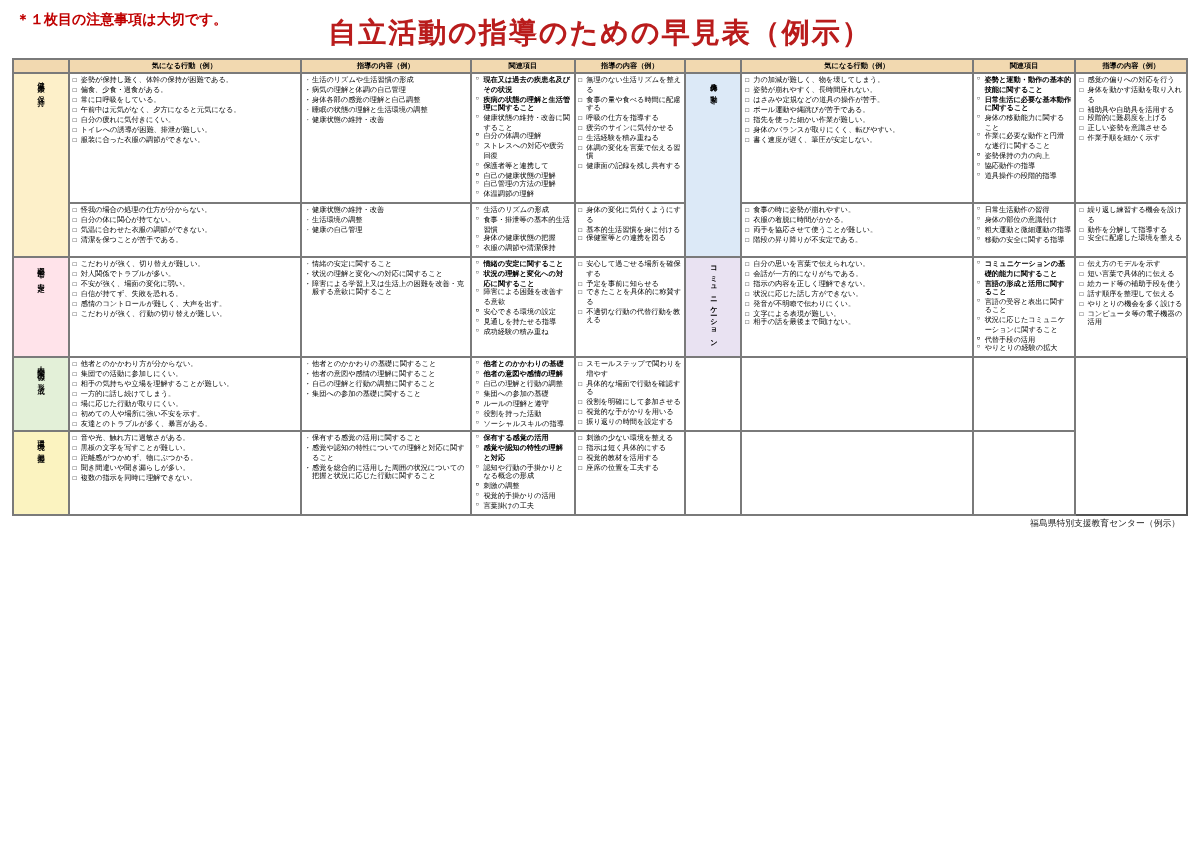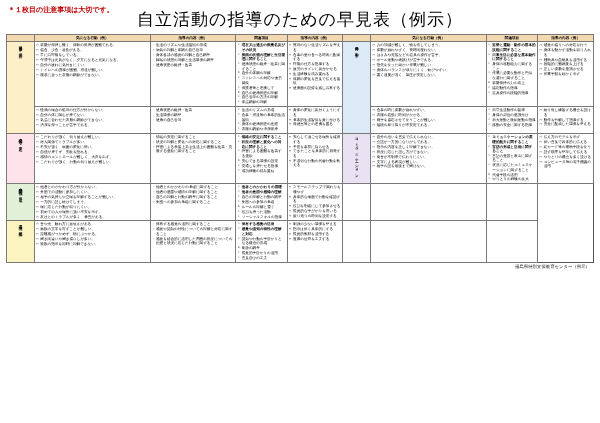--- a/index.html
+++ b/index.html
@@ -6,21 +6,21 @@
   body{
     width:600px;height:423px;
     background:#ffffff;
     font-family:"Liberation Sans","DejaVu Sans",sans-serif;
     color:#000;
     overflow:hidden;
   }
   .page{position:relative;width:600px;height:423px;box-sizing:border-box;padding:4px 6px 0 6px;}
   .note{font-size:7px;font-weight:bold;color:#c00000;margin:1px 0 0 2px;letter-spacing:0px;}
   .title{
-    text-align:center;font-size:17px;font-weight:normal;color:#000000;
+    text-align:center;font-size:14px;font-weight:bold;color:#b91c1c;
     margin:-7px 0 3px 0;letter-spacing:1px;
   }
   table.sheet{
     border-collapse:collapse;table-layout:fixed;width:588px;
     border:1.2px solid #555;
   }
   table.sheet td,table.sheet th{
     border:0.6px solid #7a7a7a;
     vertical-align:top;
     padding:1px 1.5px;

